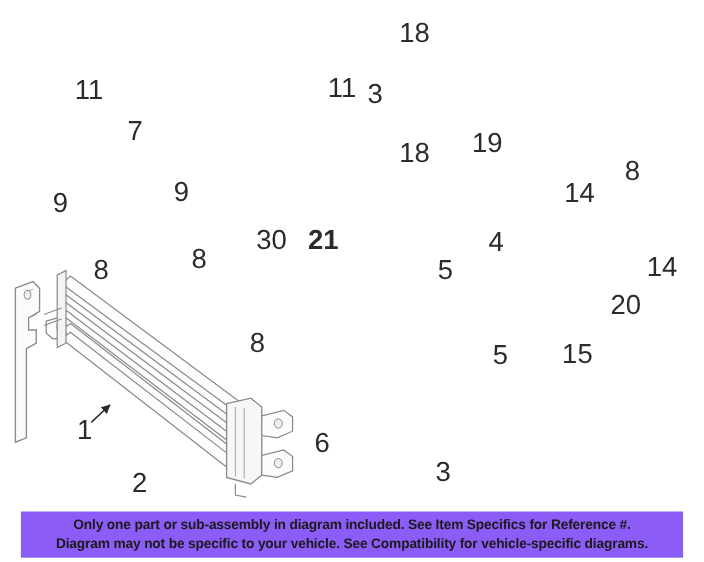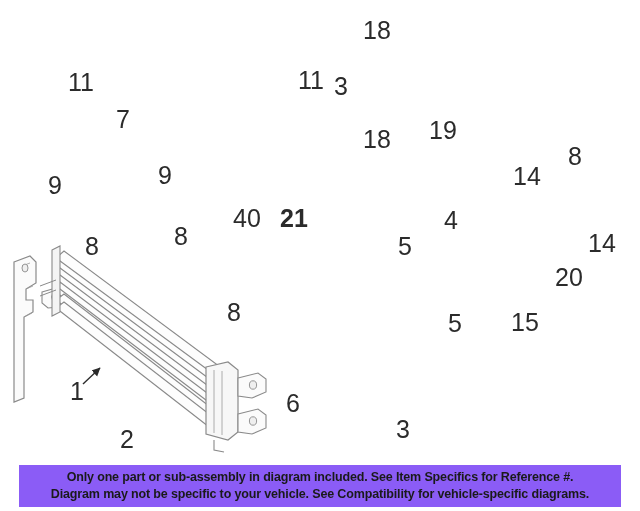--- a/index.html
+++ b/index.html
@@ -298,21 +298,21 @@
                                                                         <div class="lbl" style="left: 555px; top: 265px;">20</div>
                                                                         <div class="lbl" style="left: 568px; top: 144px;">8</div>
                                                                         <div class="lbl" style="left: 513px; top: 164px;">14</div>
                                                                         <div class="lbl" style="left: 588px; top: 231px;">14</div>
                                                                         <div class="lbl" style="left: 511px; top: 310px;">15</div>
                                                                         <div class="lbl" style="left: 298px; top: 68px;">11</div>
                                                                         <div class="lbl" style="left: 334px; top: 74px;">3</div>
                                                                         <div class="lbl" style="left: 363px; top: 18px;">18</div>
                                                                         <div class="lbl" style="left: 363px; top: 127px;">18</div>
                                                                         <div class="lbl" style="left: 429px; top: 118px;">19</div>
-                                                                        <div class="lbl" style="left: 233px; top: 206px;">40</div>
+                                                                        <div class="lbl" style="left: 233px; top: 206px;">30</div>
                                                                         <div class="lbl" style="left: 280px; top: 206px; font-weight: bold;">21</div>
                                                                       </div>
 
 
 <div class="banner">
   <div class="banner-line">Only one part or sub-assembly in diagram included. See Item Specifics for Reference #.</div>
   <div class="banner-line">Diagram may not be specific to your vehicle. See Compatibility for vehicle-specific diagrams.</div>
 </div>
 
 

